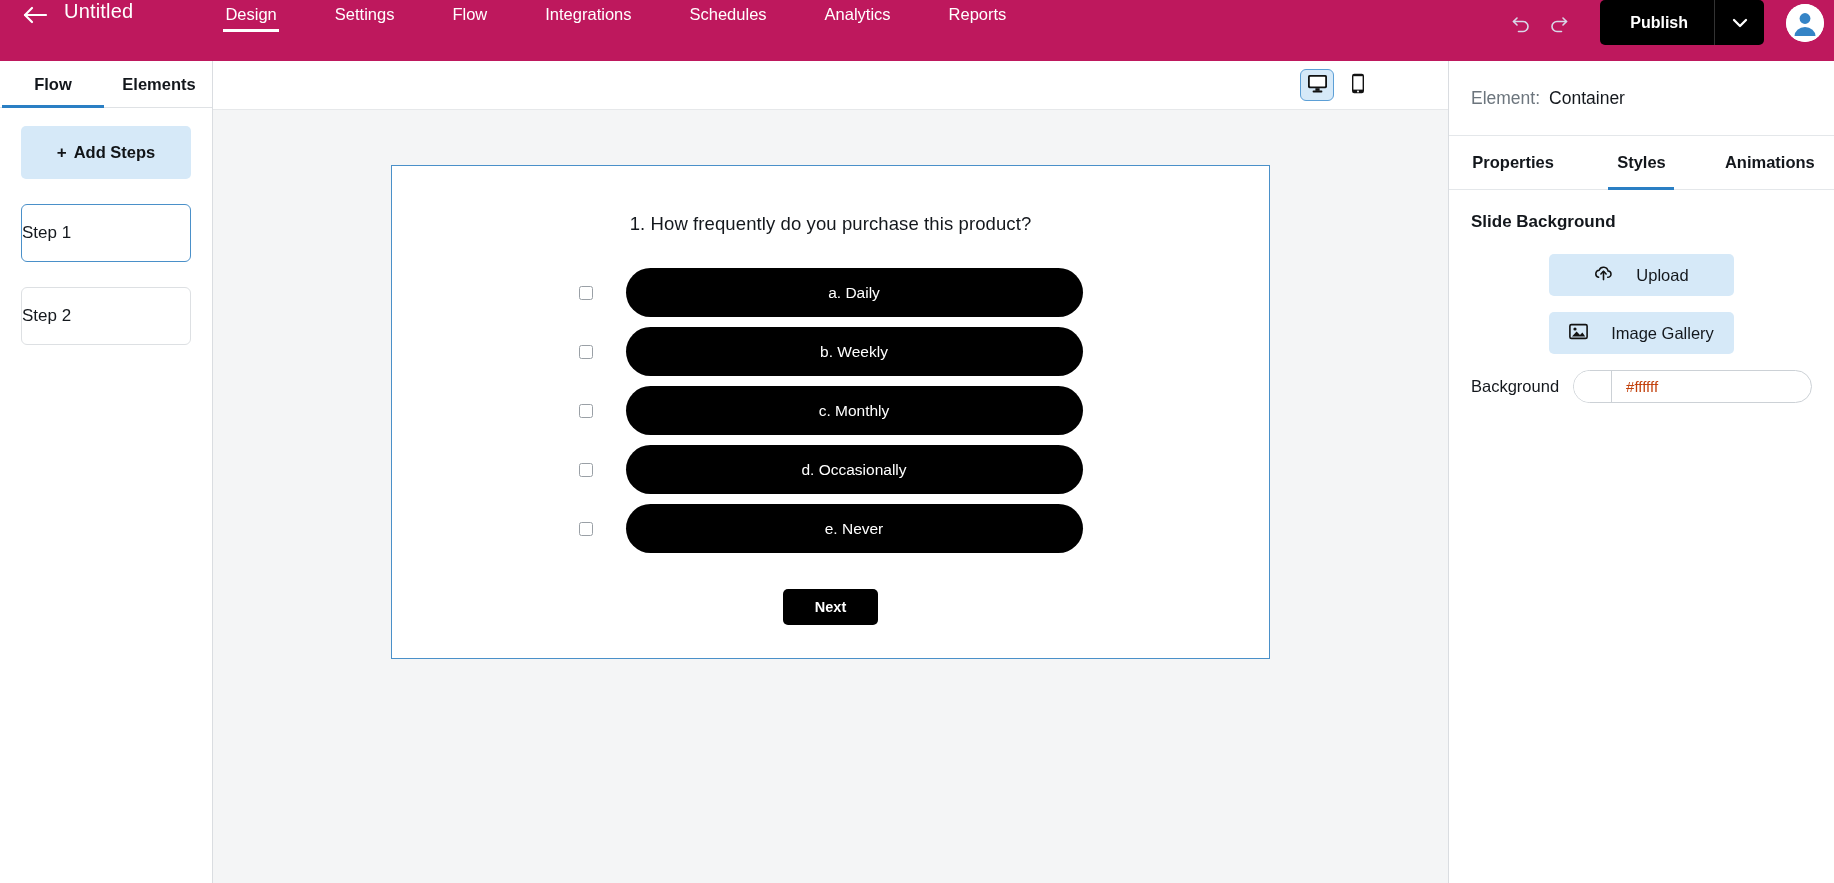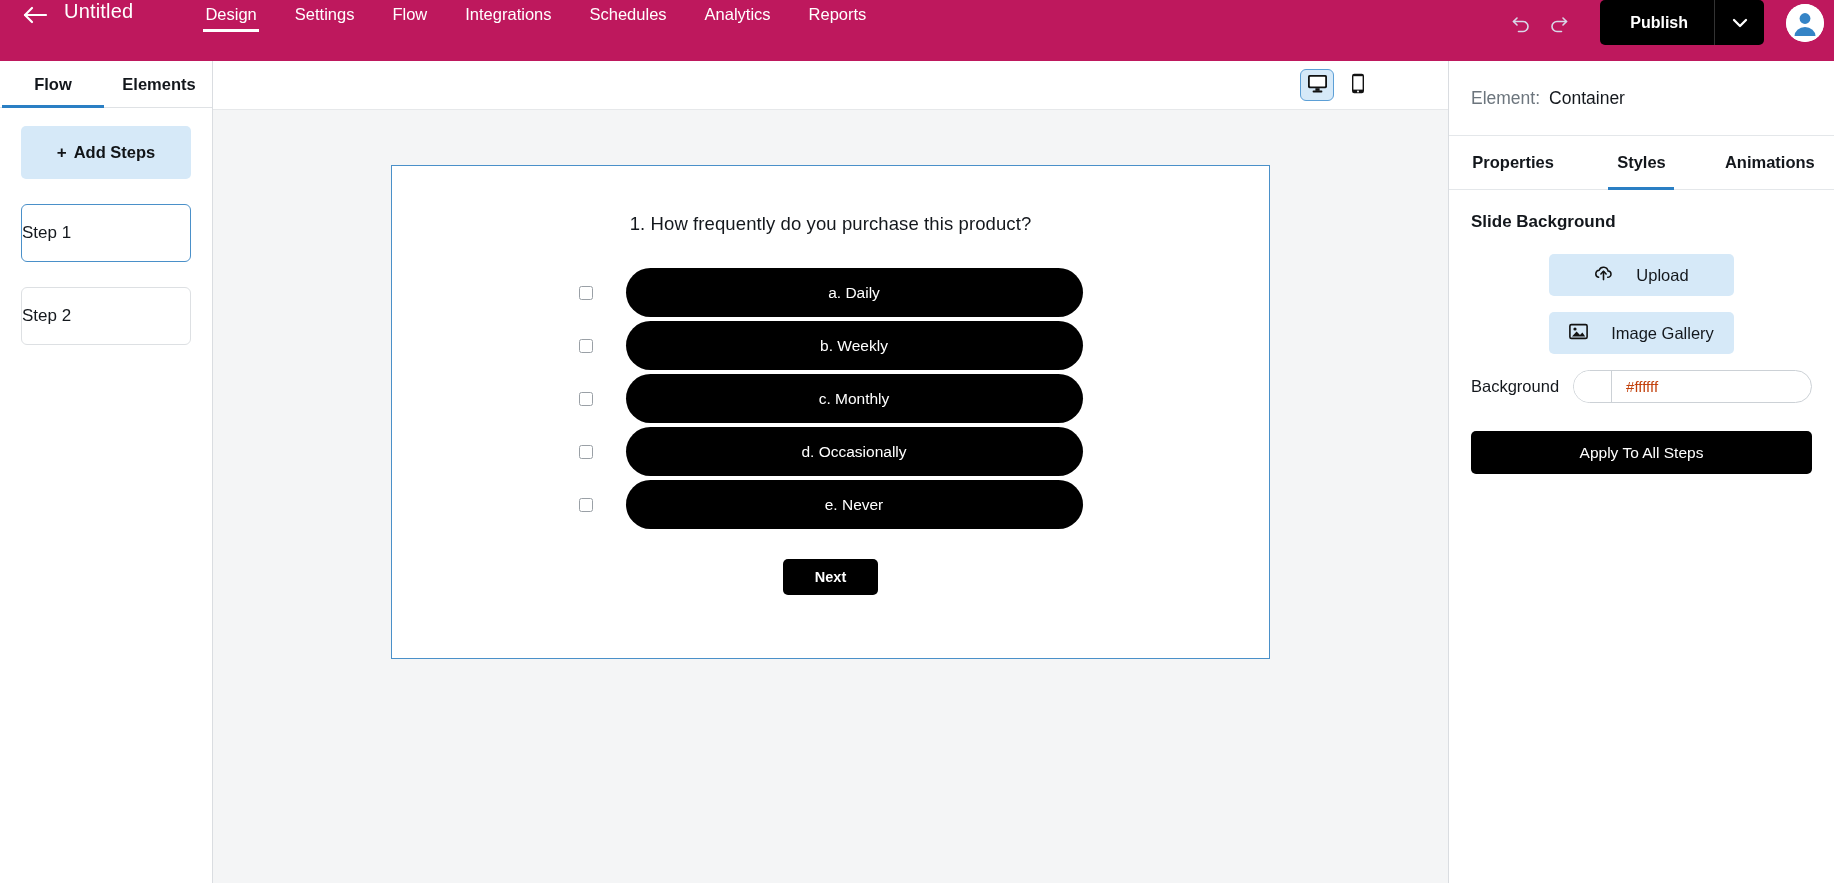--- a/index.html
+++ b/index.html
@@ -31,21 +31,21 @@
     margin-left: 14px; letter-spacing: .2px;
     white-space: nowrap;
   }
   .mainnav {
     display: flex; align-items: center; gap: 38px;
     margin-left: 72px;
   }
   .navitem {
     color: #ffffff; font-size: 16.5px; line-height: 1;
     padding: 6px 0 7px; position: relative;
-    cursor: pointer; white-space: nowrap;
+    cursor: pointer; white-space: nowrap; margin-left: 20px;
   }
   .navitem.active::after {
     content: ""; position: absolute;
     left: -2px; right: -2px; bottom: -2px;
     height: 2.5px; background: #ffffff;
   }
   .topbar-right {
     margin-left: auto; display: flex; align-items: center; gap: 0;
   }
   .hicon {
@@ -148,21 +148,21 @@
     align-items: center;
     padding-top: 41px;
   }
   .q-text {
     font-size: 18.5px; color: #14181d;
     text-align: center; letter-spacing: .1px; margin-top: 6px;
   }
   .options { margin-top: 33px; width: 100%; }
   .opt-row {
     display: flex; align-items: center; justify-content: center;
-    margin-bottom: 4px;
+    margin-bottom: 10px;
     gap: 22px;
   }
   .opt-check {
     width: 14px; height: 14px; flex: 0 0 14px;
     border: 1.2px solid #9aa0a6; border-radius: 2.5px;
     background: #ffffff; margin-right: 11px; cursor: pointer;
   }
   .opt-btn {
     width: 457px; height: 49px;
     background: #000000; color: #ffffff;
@@ -418,18 +418,17 @@
         </button>
 
         <div class="bg-row">
           <div class="bg-label">Background</div>
           <div class="bg-input-wrap">
             <div class="bg-swatch"></div>
             <div class="bg-value">#ffffff</div>
           </div>
         </div>
 
-        <button class="apply-btn">Apply To All Steps</button>
       </div>
     </div>
 
   </div>
 </div>
 
 </body></html>

